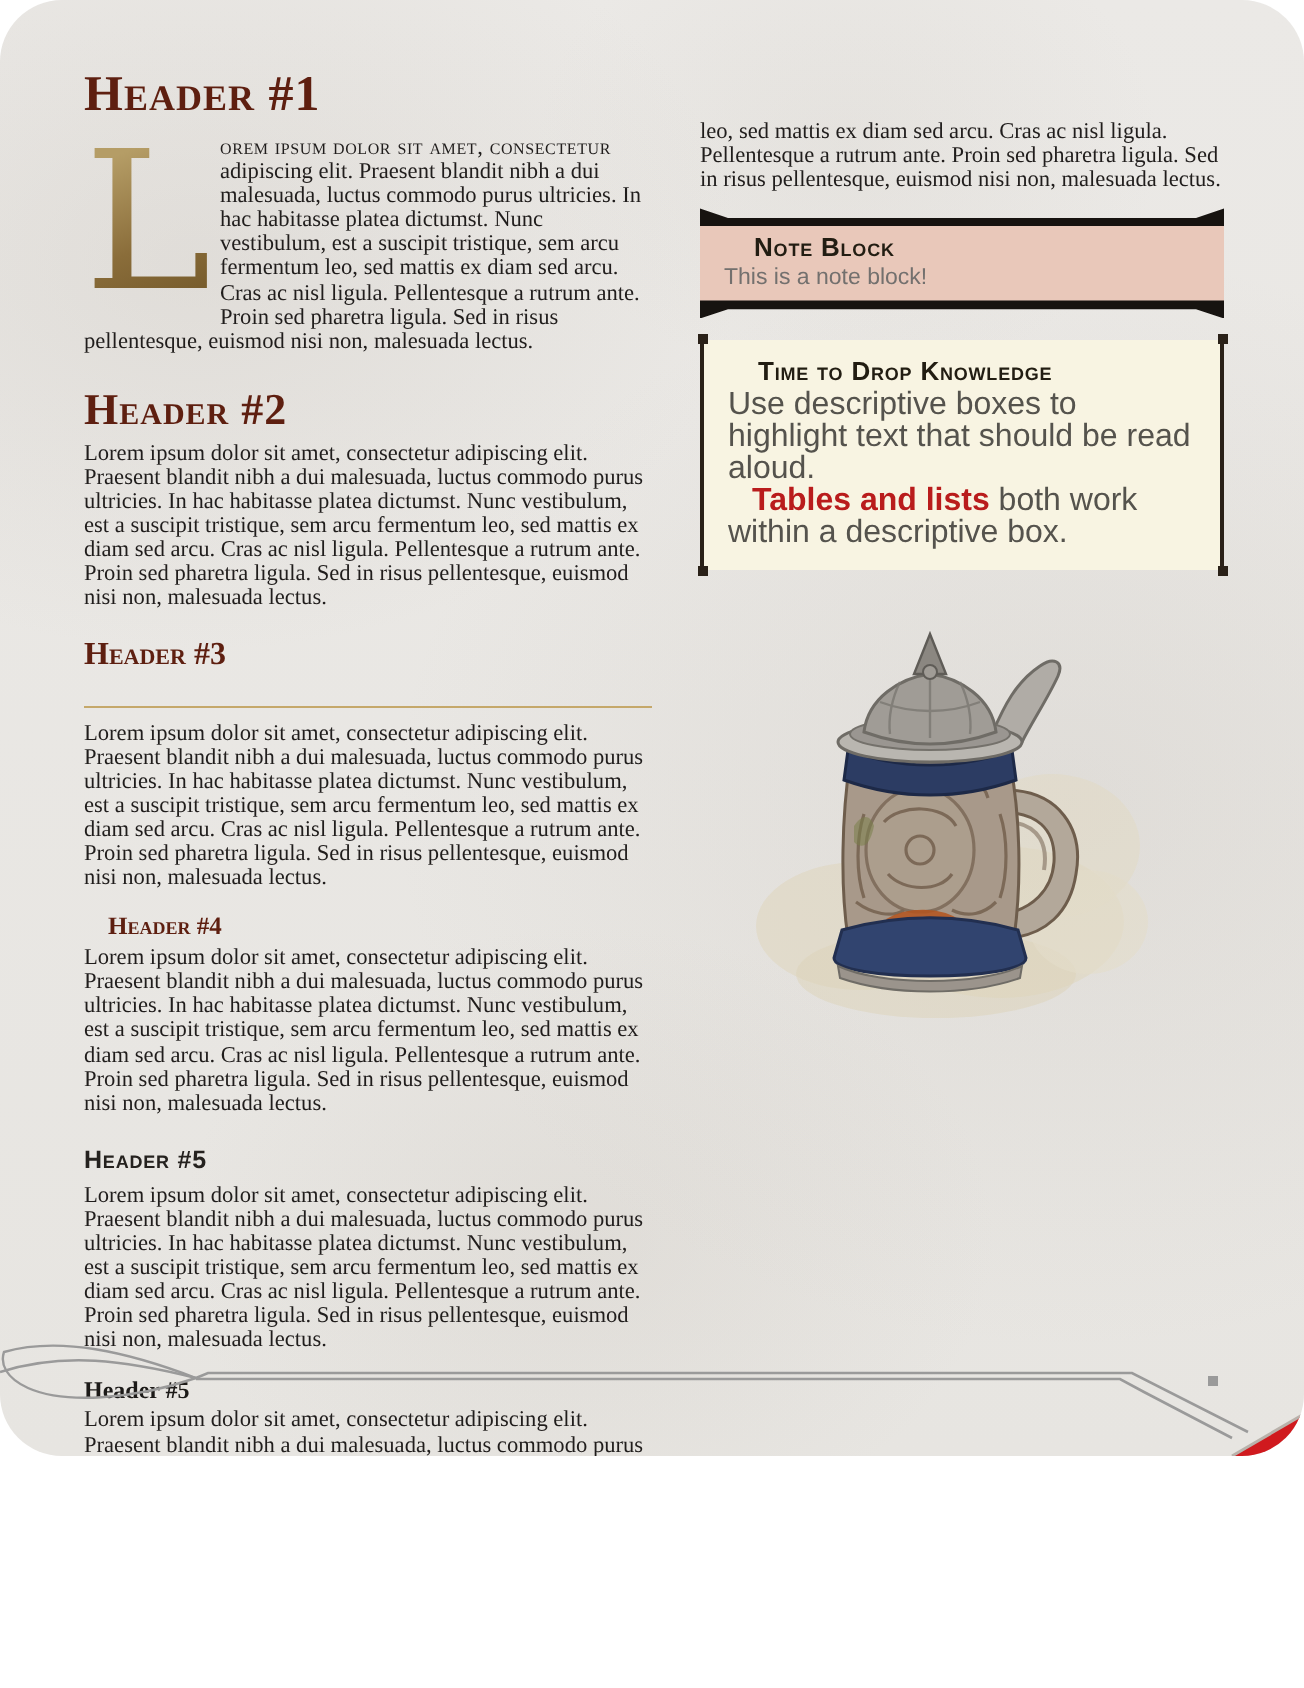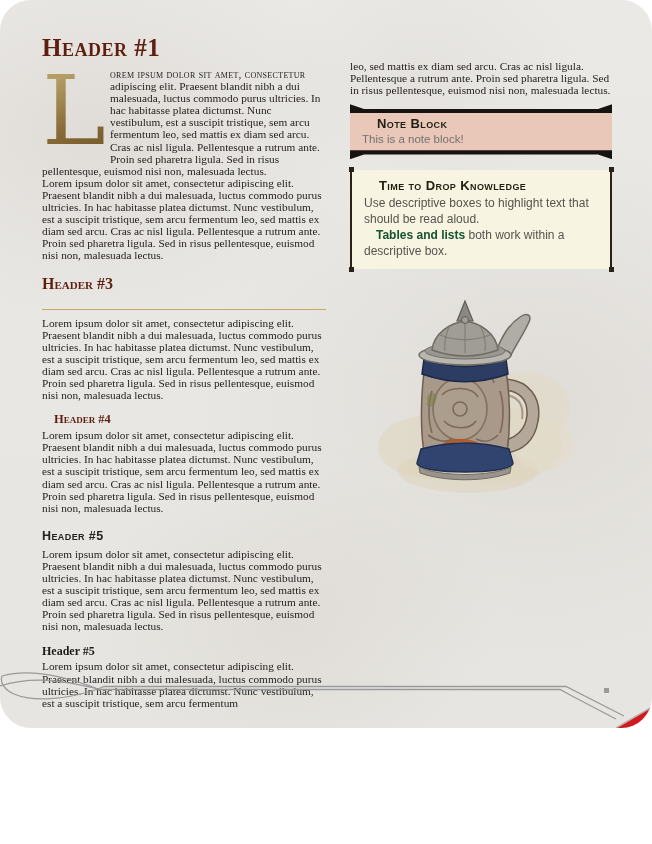--- a/index.html
+++ b/index.html
@@ -90,37 +90,38 @@
     margin:16px 0 0 0;
     padding:8px 12px 10px 12px;
   }
   .dot{position:absolute;width:5px;height:5px;background:#2a2118;}
   .dot-tl{top:-3px;left:-3.5px;}
   .dot-tr{top:-3px;right:-3.5px;}
   .dot-bl{bottom:-3px;left:-3.5px;}
   .dot-br{bottom:-3px;right:-3.5px;}
   .desc-body{
     font-family:"Liberation Sans",sans-serif;
-    font-size:12px;line-height:16px;color:#55534d;margin:0;
+    font-size:16px;line-height:16px;color:#55534d;margin:0;
   }
   .desc-body.indent{text-indent:12px;}
-  .desc-body b{color:#14532d;margin-top:11px;}
+  .desc-body b{color:#b91c1c;margin-top:11px;}
   .stein-wrap{margin:26px 0 0 8px;}
   .footer{position:absolute;left:0;bottom:0;width:652px;height:58px;pointer-events:none;}
 </style>
 </head>
 <body>
 
 <div class="page">
 
   <div class="col-left">
 
     <h1 class="hb">Header #1</h1>
     <p class="body"><span class="dropcap">L</span><span class="lead-caps">orem ipsum dolor sit amet, consectetur</span><span> adipiscing elit. Praesent blandit nibh a dui malesuada, luctus commodo purus ultricies. In hac habitasse platea dictumst. Nunc vestibulum, est a suscipit tristique, sem arcu fermentum leo, sed mattis ex diam sed arcu. Cras ac nisl ligula. Pellentesque a rutrum ante. Proin sed pharetra ligula. Sed in risus pellentesque, euismod nisi non, malesuada lectus.</span></p>
 
+    <h2 class="hb">Header #2</h2>
     <p class="body">Lorem ipsum dolor sit amet, consectetur adipiscing elit. Praesent blandit nibh a dui malesuada, luctus commodo purus ultricies. In hac habitasse platea dictumst. Nunc vestibulum, est a suscipit tristique, sem arcu fermentum leo, sed mattis ex diam sed arcu. Cras ac nisl ligula. Pellentesque a rutrum ante. Proin sed pharetra ligula. Sed in risus pellentesque, euismod nisi non, malesuada lectus.</p>
 
     <h3 class="hb">Header #3</h3>
     <p class="body">Lorem ipsum dolor sit amet, consectetur adipiscing elit. Praesent blandit nibh a dui malesuada, luctus commodo purus ultricies. In hac habitasse platea dictumst. Nunc vestibulum, est a suscipit tristique, sem arcu fermentum leo, sed mattis ex diam sed arcu. Cras ac nisl ligula. Pellentesque a rutrum ante. Proin sed pharetra ligula. Sed in risus pellentesque, euismod nisi non, malesuada lectus.</p>
 
     <h4 class="hb">Header #4</h4>
     <p class="body">Lorem ipsum dolor sit amet, consectetur adipiscing elit. Praesent blandit nibh a dui malesuada, luctus commodo purus ultricies. In hac habitasse platea dictumst. Nunc vestibulum, est a suscipit tristique, sem arcu fermentum leo, sed mattis ex diam sed arcu. Cras ac nisl ligula. Pellentesque a rutrum ante. Proin sed pharetra ligula. Sed in risus pellentesque, euismod nisi non, malesuada lectus.</p>
 
     <h5 class="hb">Header #5</h5>
     <p class="body">Lorem ipsum dolor sit amet, consectetur adipiscing elit. Praesent blandit nibh a dui malesuada, luctus commodo purus ultricies. In hac habitasse platea dictumst. Nunc vestibulum, est a suscipit tristique, sem arcu fermentum leo, sed mattis ex diam sed arcu. Cras ac nisl ligula. Pellentesque a rutrum ante. Proin sed pharetra ligula. Sed in risus pellentesque, euismod nisi non, malesuada lectus.</p>

